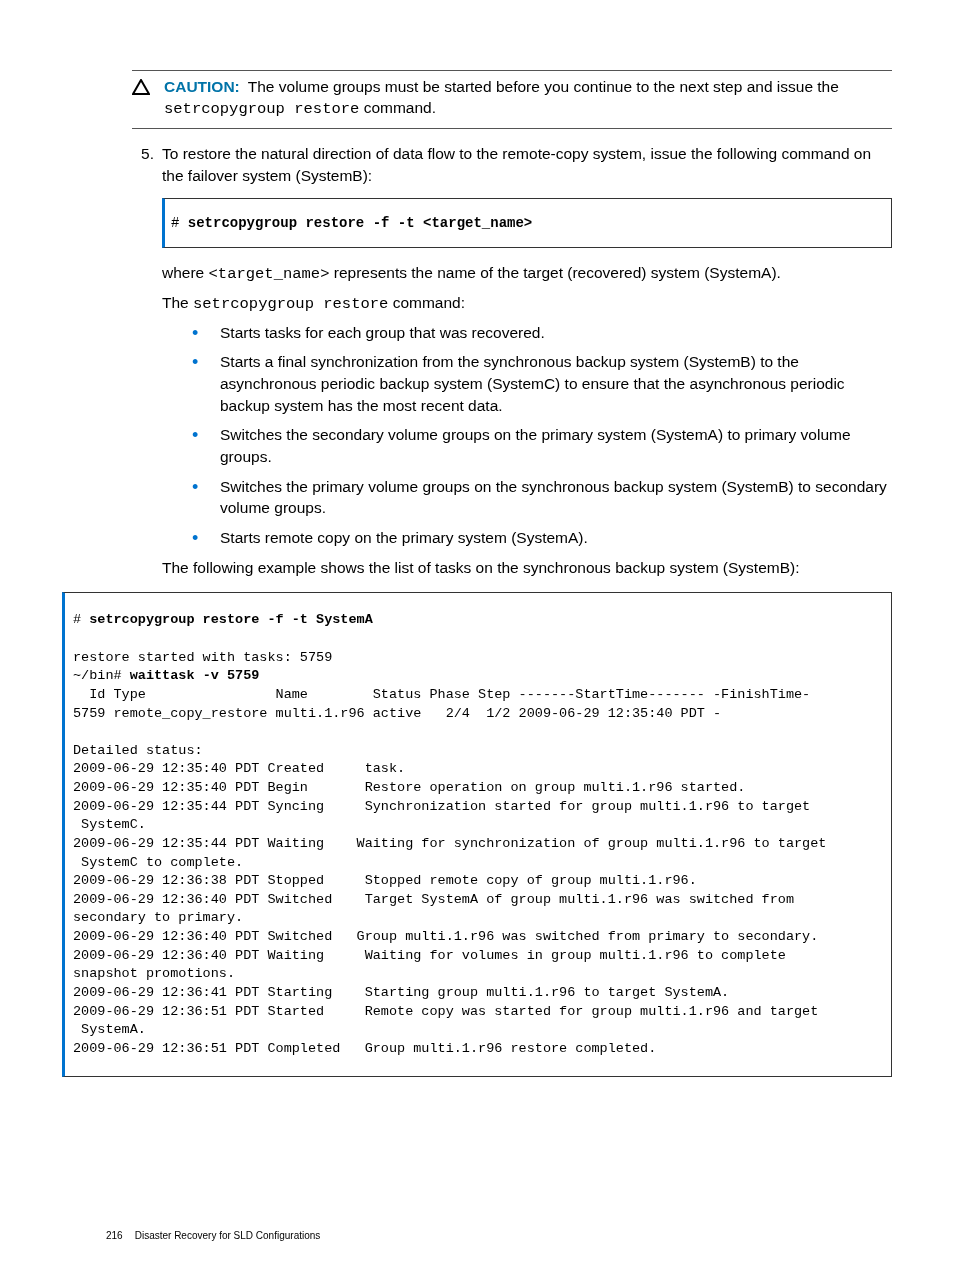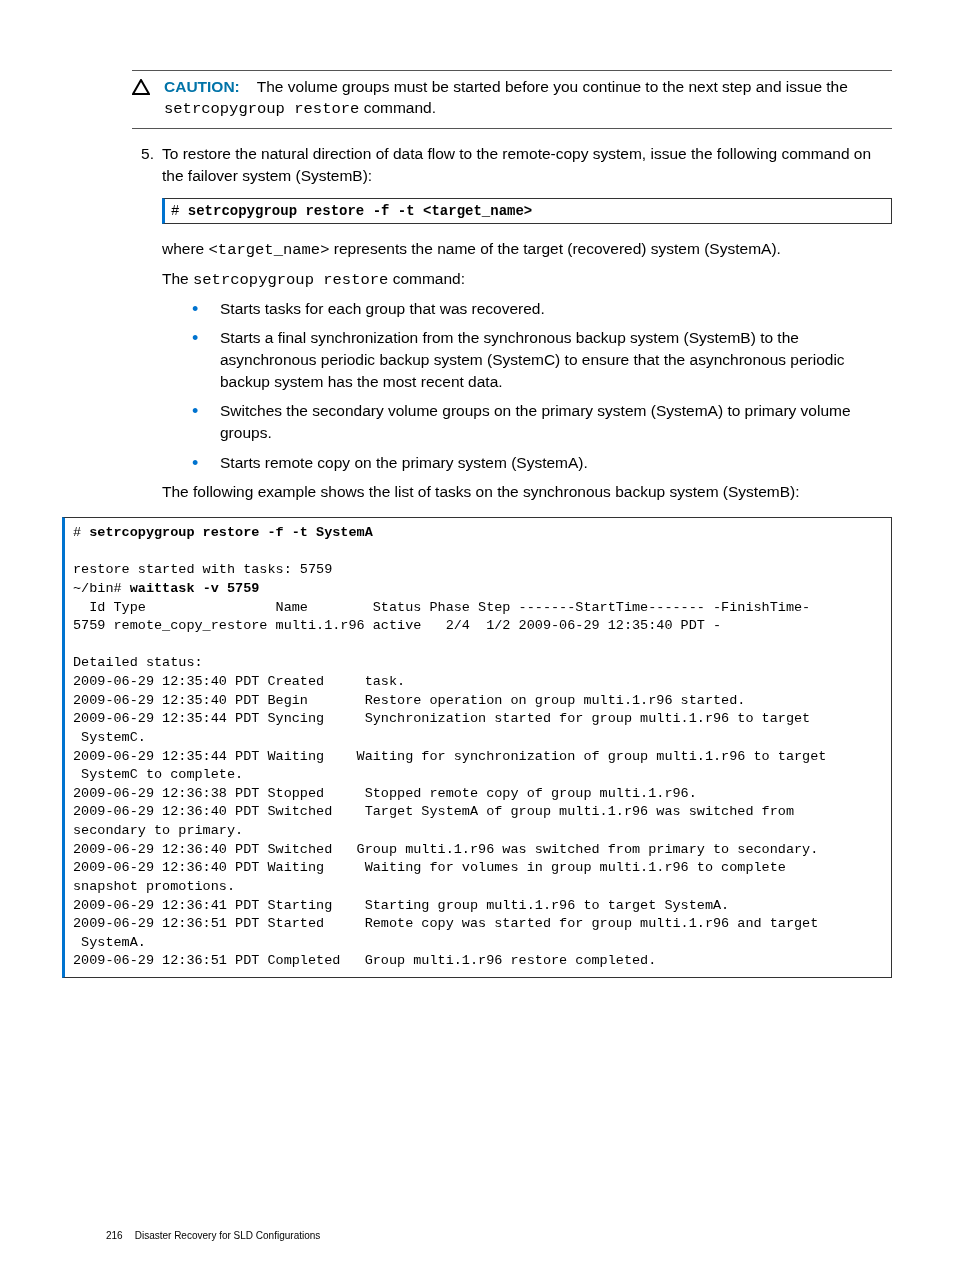--- a/index.html
+++ b/index.html
@@ -32,41 +32,41 @@
     flex: 0 0 auto;
     margin-right: 14px;
     margin-top: 2px;
   }
   .caution-text {
     flex: 1 1 auto;
   }
   .caution-label {
     color: #0073a8;
     font-weight: bold;
-    margin-right: 17px;
+    margin-right: 8px;
   }
   .mono { font-family: "Courier New", Courier, monospace; }
   .step-row {
     display: flex;
     align-items: flex-start;
     margin-left: 62px;
     margin-bottom: 6px;
     line-height: 1.4;
   }
   .step-number {
     flex: 0 0 30px;
     text-align: right;
     margin-right: 8px;
   }
   .step-body { flex: 1 1 auto; }
   .code-block {
     border: 1px solid #333;
     border-left: 3px solid #0073cf;
     margin: 12px 0 14px 100px;
-    padding: 4px 6px;
+    padding: 16px 6px;
     font-family: "Courier New", Courier, monospace;
     font-size: 14px;
     white-space: pre;
   }
   .code-block .bold { font-weight: bold; }
   .para {
     margin: 4px 0 6px 100px;
     line-height: 1.4;
   }
   ul.bullets {
@@ -85,21 +85,21 @@
     color: #0073cf;
     font-size: 18px;
     position: absolute;
     left: 0;
     top: -1px;
   }
   .big-code {
     border: 1px solid #333;
     border-left: 3px solid #0073cf;
     margin: 14px 0 0 0;
-    padding: 6px 8px;
+    padding: 18px 8px;
     font-family: "Courier New", Courier, monospace;
     font-size: 13.5px;
     line-height: 1.38;
     white-space: pre-wrap;
     word-break: break-word;
   }
   .footer {
     position: absolute;
     bottom: 30px;
     left: 62px;
@@ -133,20 +133,21 @@
   <span>where </span><span class="mono">&lt;target_name&gt;</span><span> represents the name of the target (recovered) system (SystemA).</span>
 </div>
 <div class="para">
   <span>The </span><span class="mono">setrcopygroup restore</span><span> command:</span>
 </div>
 
 <ul class="bullets">
   <li>Starts tasks for each group that was recovered.</li>
   <li>Starts a final synchronization from the synchronous backup system (SystemB) to the asynchronous periodic backup system (SystemC) to ensure that the asynchronous periodic backup system has the most recent data.</li>
   <li>Switches the secondary volume groups on the primary system (SystemA) to primary volume groups.</li>
+  <li>Switches the primary volume groups on the synchronous backup system (SystemB) to secondary volume groups.</li>
   <li>Starts remote copy on the primary system (SystemA).</li>
 </ul>
 
 <div class="para">The following example shows the list of tasks on the synchronous backup system (SystemB):</div>
 
 <div class="big-code"><span># </span><span style="font-weight:bold">setrcopygroup restore -f -t SystemA</span>
 <span></span>
 <span>restore started with tasks: 5759</span>
 <span>~/bin# </span><span style="font-weight:bold">waittask -v 5759</span>
 <span>  Id Type                Name        Status Phase Step -------StartTime------- -FinishTime-</span>

